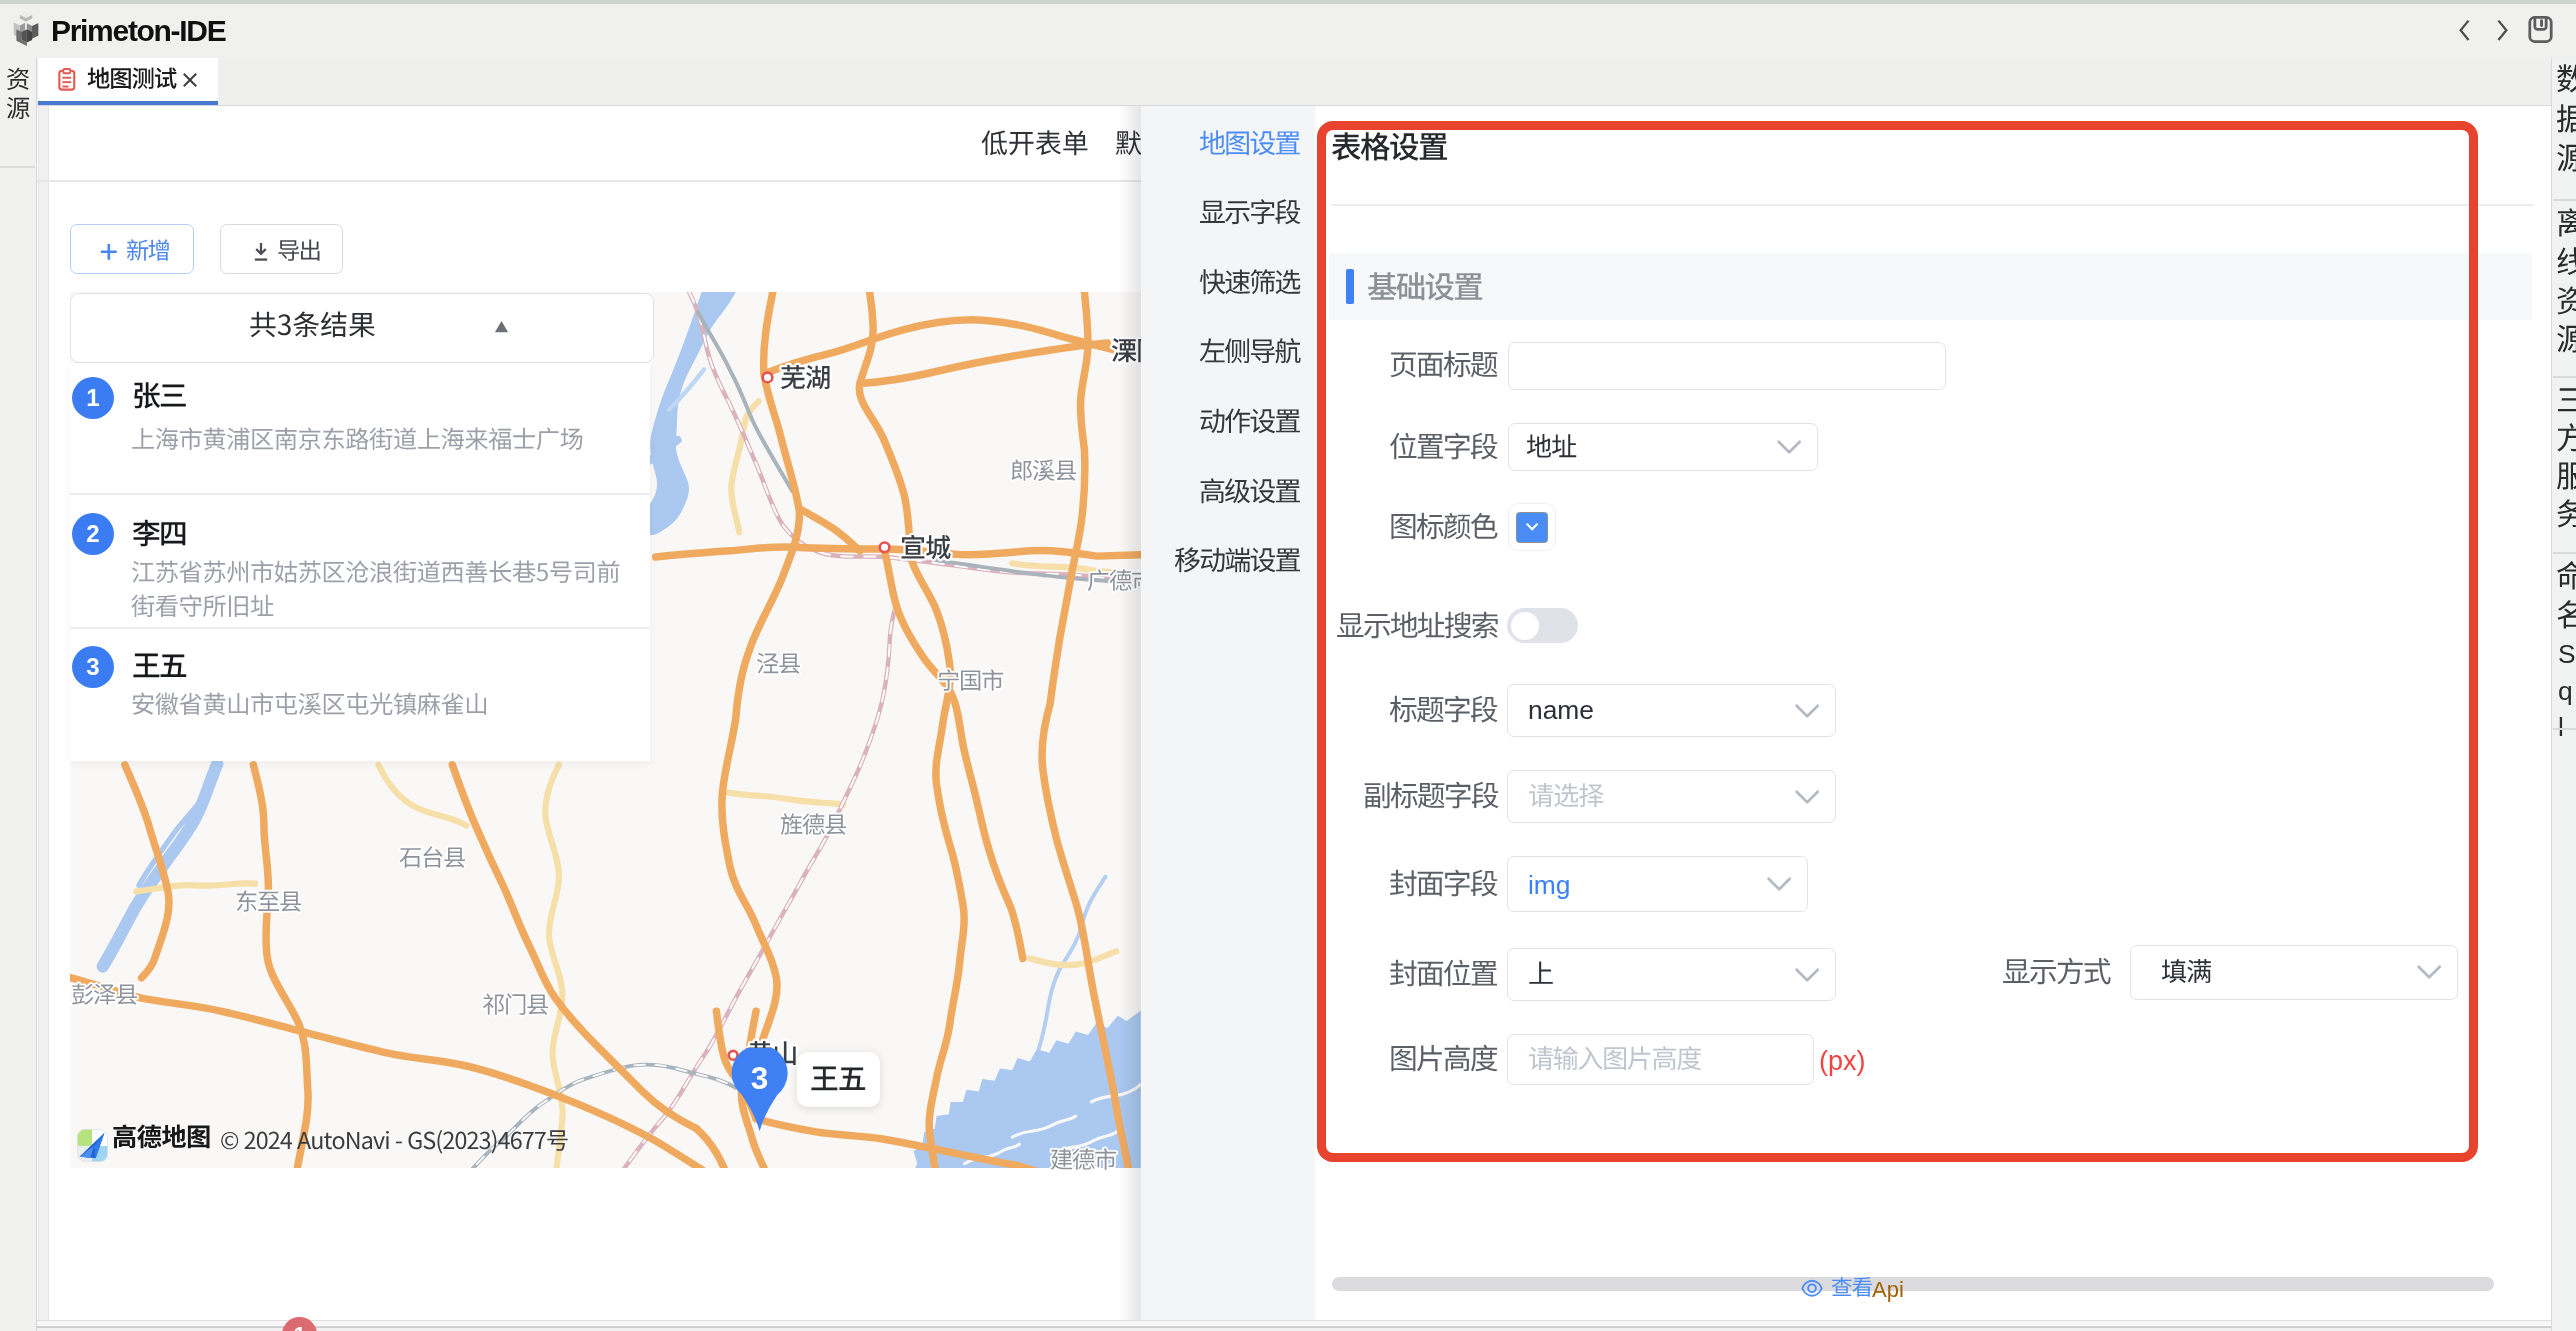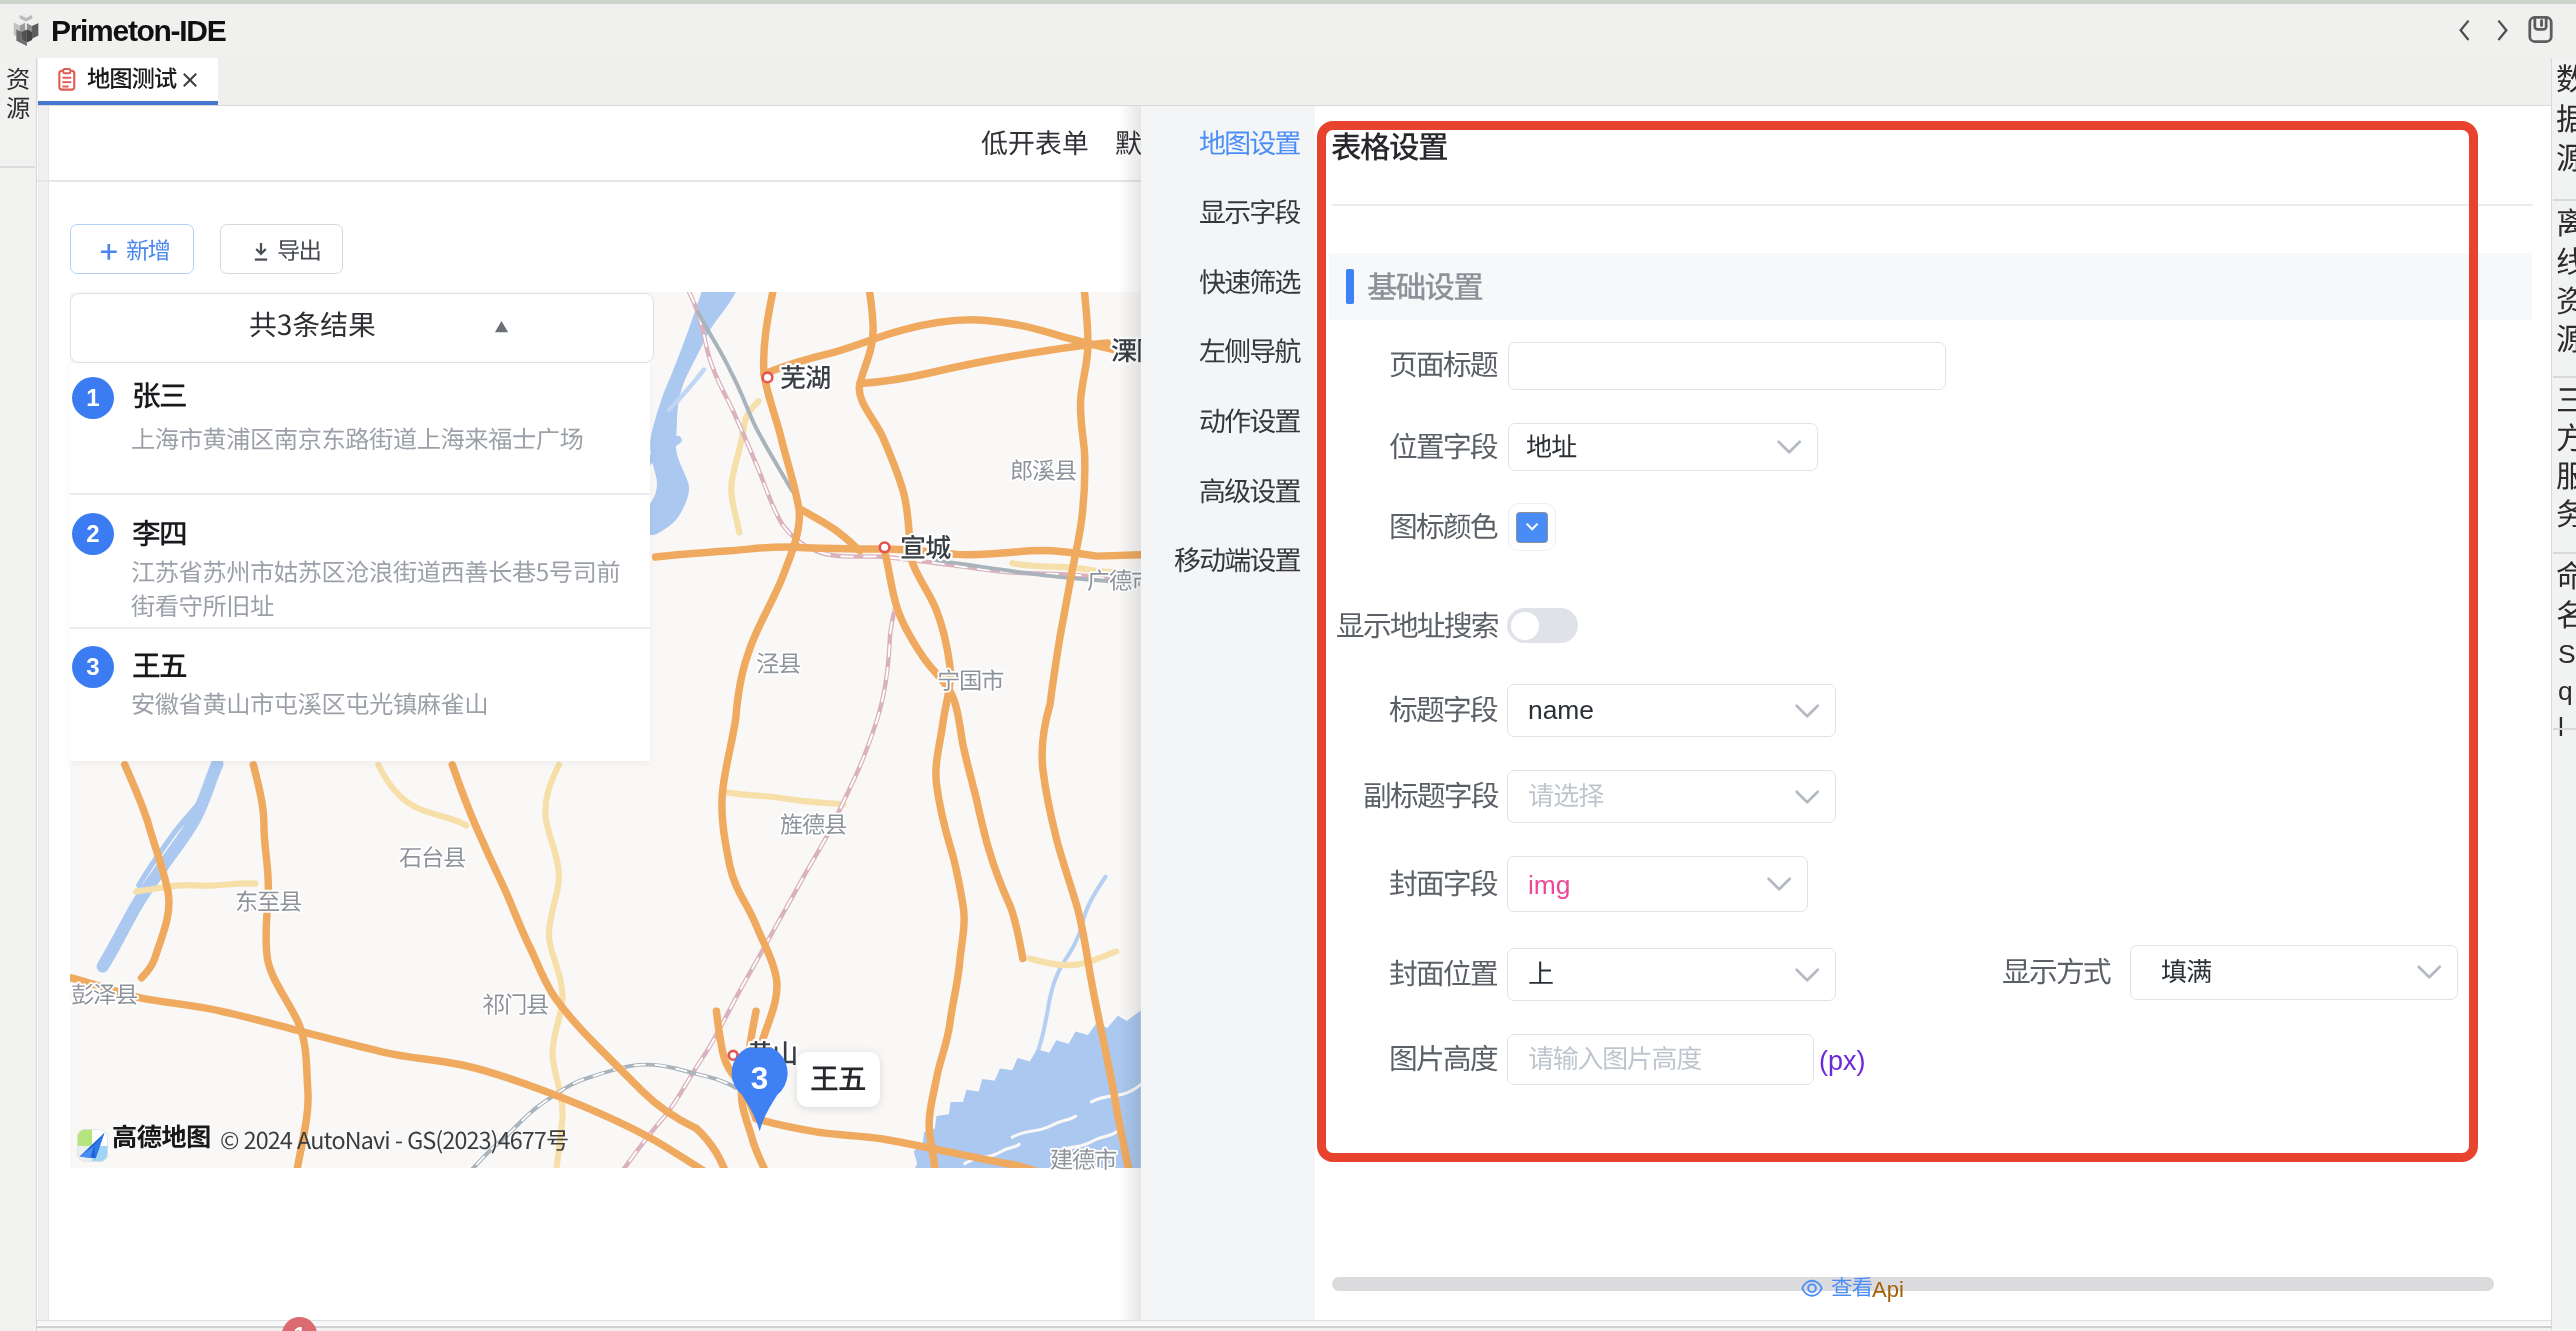--- a/index.html
+++ b/index.html
@@ -614,21 +614,21 @@
   </svg>
 <svg class="t" style="left:1389px;top:894px" viewBox="0 0 2 2" width="1.8" height="1.8">
     <g transform="scale(0.03200)" fill="#5b6066">
       <use href="#g400_5c01" x="0"></use>
       <use href="#g400_9762" x="938"></use>
       <use href="#g400_5b57" x="1875"></use>
       <use href="#g400_6bb5" x="2812"></use>
     </g>
   </svg>
 <div class="ab" style="left:1507px;top:856px;width:301px;height:56px;background:#fff;border:1.8px solid #dfe3e8;border-radius:7px"></div>
-<div class="ab" style="left:1528px;top:870px;font-size:26.4px;color:#ec4899">img</div>
+<div class="ab" style="left:1528px;top:870px;font-size:26.4px;color:#3b82f6">img</div>
 <svg class="ab" style="left:1766px;top:876px" width="26.4" height="16" viewBox="0 0 30 18">
     <path d="M3 3 L15 15 L27 3" stroke="#b4bac2" stroke-width="3" fill="none" stroke-linecap="round" stroke-linejoin="round"></path>
   </svg>
 <svg class="t" style="left:1389px;top:984px" viewBox="0 0 2 2" width="1.8" height="1.8">
     <g transform="scale(0.03200)" fill="#5b6066">
       <use href="#g400_5c01" x="0"></use>
       <use href="#g400_9762" x="938"></use>
       <use href="#g400_4f4d" x="1875"></use>
       <use href="#g400_7f6e" x="2812"></use>
     </g>
@@ -673,21 +673,21 @@
     <g transform="scale(0.02900)" fill="#bfc5cd">
       <use href="#g400_8bf7" x="0"></use>
       <use href="#g400_8f93" x="948"></use>
       <use href="#g400_5165" x="1897"></use>
       <use href="#g400_56fe" x="2845"></use>
       <use href="#g400_7247" x="3793"></use>
       <use href="#g400_9ad8" x="4741"></use>
       <use href="#g400_5ea6" x="5690"></use>
     </g>
   </svg>
-<div class="ab" style="left:1819px;top:1046px;font-size:27px;color:#6d28d9">(px)</div>
+<div class="ab" style="left:1819px;top:1046px;font-size:27px;color:#ef4444">(px)</div>
 <div class="ab" style="left:1332px;top:1277px;width:1162px;height:14px;background:#dbdbde;border-radius:7px"></div>
 <svg class="ab" style="left:1801px;top:1279px" width="22" height="18.5" viewBox="0 0 25 21">
 <path d="M12.5 2 C18 2 22 6.5 23.5 10.5 C22 14.5 18 19 12.5 19 C7 19 3 14.5 1.5 10.5 C3 6.5 7 2 12.5 2 Z" stroke="#4a8df8" stroke-width="2.2" fill="none"></path>
 <circle cx="12.5" cy="10.5" r="4.4" stroke="#4a8df8" stroke-width="2.2" fill="none"></circle>
 </svg>
 <svg class="t" style="left:1831px;top:1295px" viewBox="0 0 2 2" width="1.8" height="1.8">
     <g transform="scale(0.02400)" fill="#4a8df8">
       <use href="#g400_67e5" x="0"></use>
       <use href="#g400_770b" x="958"></use>
     </g>

